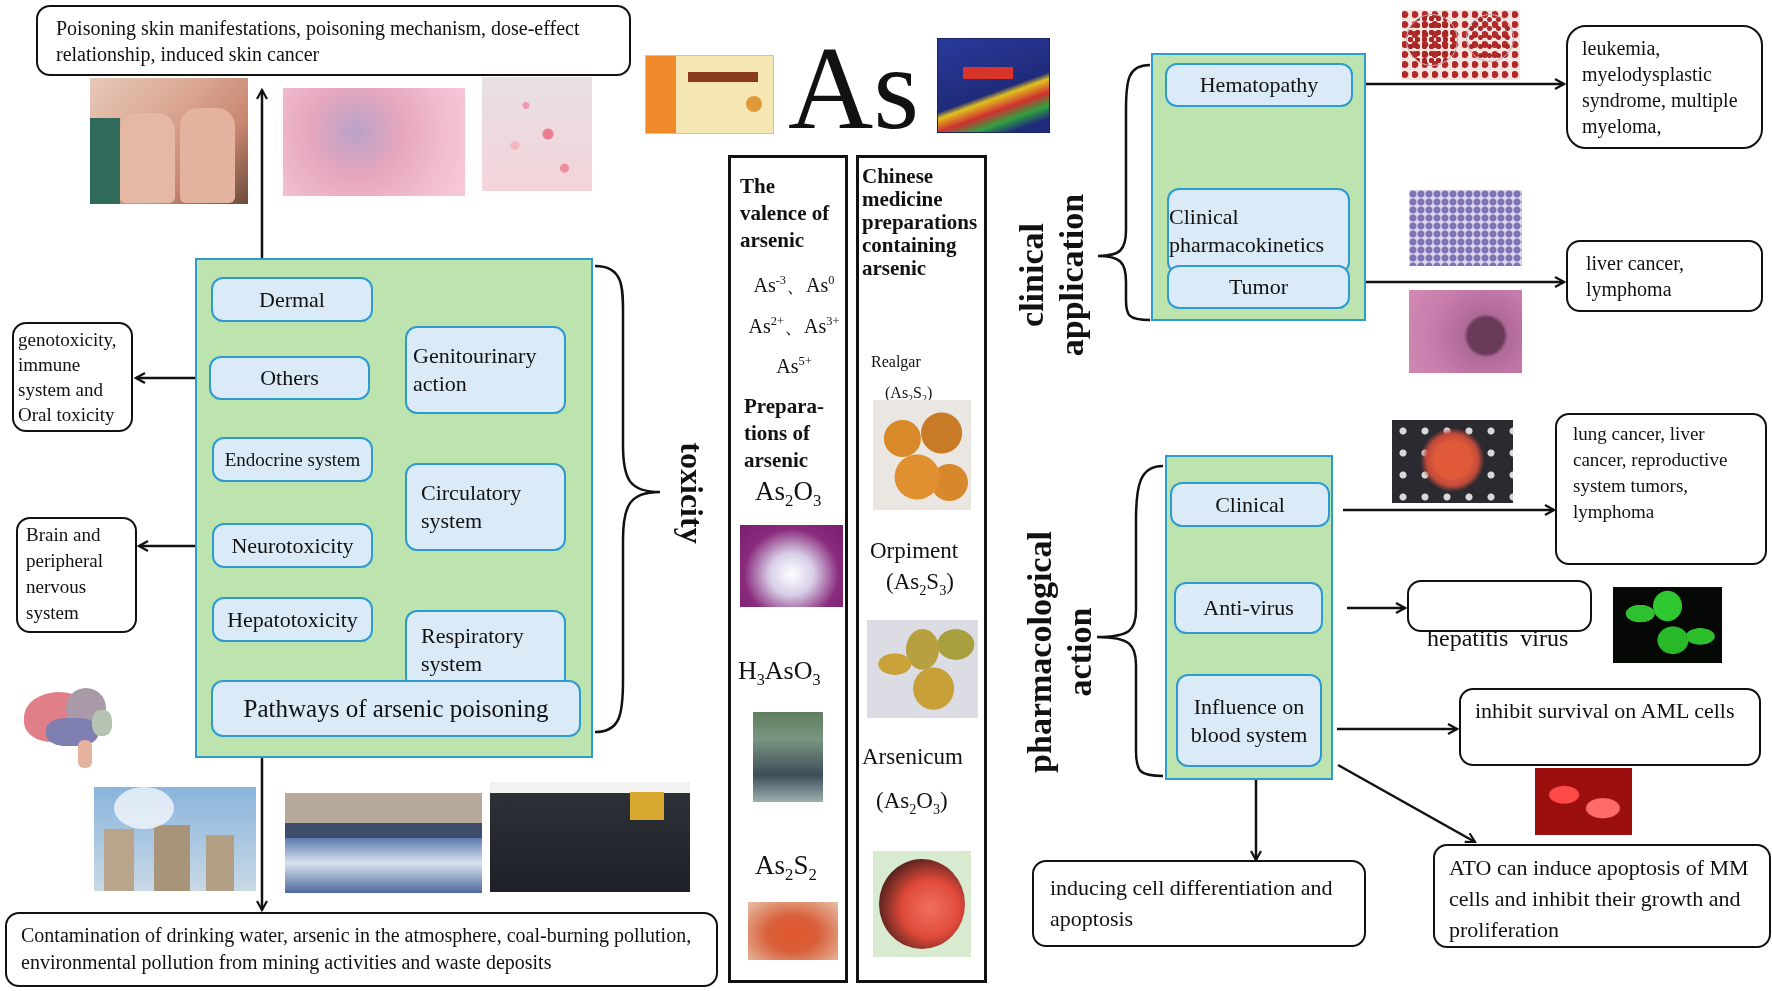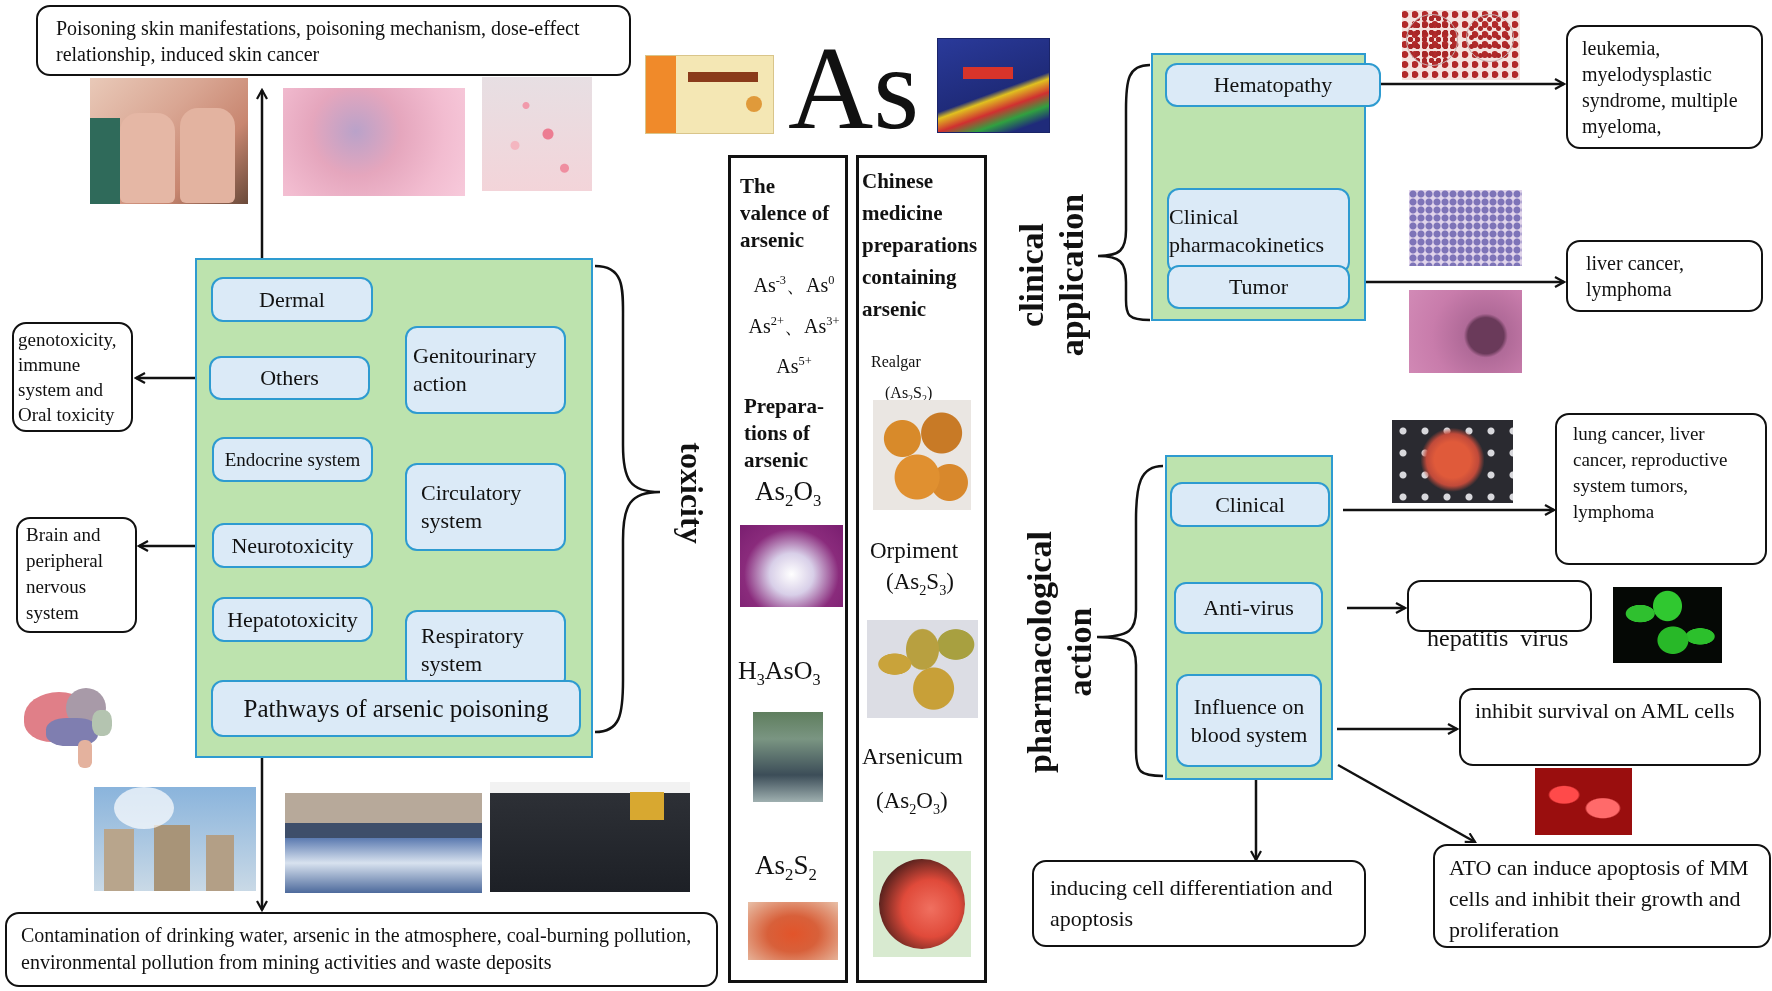--- a/index.html
+++ b/index.html
@@ -154,21 +154,21 @@
 </div>
 <div class="coltext bold" style="left:744px;top:393px;width:104px;font-size:21px;line-height:27px;"><span>Prepara-tions of arsenic</span></div>
 <div class="coltext" style="left:755px;top:478px;font-size:27px;">As<sub>2</sub>O<sub>3</sub></div>
 <div class="img" style="left:740px;top:525px;width:103px;height:82px;background:radial-gradient(ellipse at 50% 60%,#ffffff 0%,#d8cfe8 30%,#8a2b7c 65%,#7a1e70 100%);"></div>
 <div class="coltext" style="left:738px;top:658px;font-size:26px;">H<sub>3</sub>AsO<sub>3</sub></div>
 <div class="img" style="left:753px;top:712px;width:70px;height:90px;background:linear-gradient(#5f7e5e 0%,#7a9582 30%,#3c4d58 70%,#9fb0b0 100%);"></div>
 <div class="coltext" style="left:755px;top:852px;font-size:27px;">As<sub>2</sub>S<sub>2</sub></div>
 <div class="img" style="left:748px;top:902px;width:90px;height:58px;background:radial-gradient(ellipse at 50% 55%,#e2542a 0%,#d8603a 40%,#e8c0a8 100%);"></div>
 
 <div class="col" style="left:856px;top:155px;width:131px;height:828px;"></div>
-<div class="coltext bold" style="left:862px;top:165px;width:124px;font-size:21px;line-height:32px;"><span>Chinese medicine preparations containing arsenic</span></div>
+<div class="coltext bold" style="left:862px;top:165px;width:124px;font-size:21px;line-height:23px;"><span>Chinese medicine preparations containing arsenic</span></div>
 
 <div class="coltext" style="left:871px;top:322px;font-size:16px;line-height:31px;margin-top:24px;">
   <div>Realgar</div>
   <div style="padding-left:14px;">(As<sub>2</sub>S<sub>2</sub>)</div>
 </div>
 <div class="img" style="left:873px;top:400px;width:98px;height:110px;background:radial-gradient(circle at 30% 35%,#d88a2a 0 18px,transparent 19px),radial-gradient(circle at 70% 30%,#c87a26 0 20px,transparent 21px),radial-gradient(circle at 45% 70%,#e09030 0 22px,transparent 23px),radial-gradient(circle at 78% 75%,#d8882c 0 18px,transparent 19px),#eae6e2;"></div>
 
 <div class="coltext" style="left:870px;top:535px;font-size:23px;line-height:31px;">
   <div>Orpiment</div>
   <div style="padding-left:16px;">(As<sub>2</sub>S<sub>3</sub>)</div>
@@ -182,38 +182,38 @@
 <div class="img" style="left:873px;top:851px;width:98px;height:106px;background:#d8ead0;">
   <div class="abs" style="left:6px;top:8px;width:86px;height:90px;border-radius:50%;background:radial-gradient(circle at 60% 55%,#f07060 0%,#e04a3a 40%,#2a1414 85%);"></div>
 </div>
 
 <div class="vlabel" style="left:952px;top:235px;width:200px;height:80px;transform:rotate(-90deg);line-height:40px;">
   <div>clinical</div>
   <div>application</div>
 </div>
 
 <div class="green" style="left:1151px;top:53px;width:215px;height:268px;"></div>
-<div class="blue" style="left:1165px;top:63px;width:216px;height:44px;">
+<div class="blue" style="left:1165px;top:63px;width:188px;height:44px;">
     <span>Hematopathy</span>
   </div>
 <div class="blue left" style="left:1167px;top:140px;width:183px;height:86px;padding-left:0;">
     <span>Clinical pharmacokinetics</span>
   </div>
 <div class="blue" style="left:1167px;top:265px;width:183px;height:44px;">
     <span>Tumor</span>
   </div>
 
 <div class="img" style="left:1402px;top:10px;width:118px;height:70px;background:radial-gradient(circle at 28% 45%,#b22a2a 0 3px,transparent 4px) 0 0/10px 10px,#f5e4e0;">
   <div class="abs" style="left:4px;top:4px;width:52px;height:52px;border-radius:50%;border:1px solid #c9b0b0;background:radial-gradient(circle,#a82828 0 2.5px,transparent 3px) 0 0/7px 7px;"></div>
   <div class="abs" style="left:64px;top:4px;width:48px;height:48px;border-radius:50%;border:1px solid #c9b0b0;background:radial-gradient(circle,#a82828 0 2px,transparent 3px) 0 0/9px 9px;"></div>
 </div>
 <div class="img" style="left:1409px;top:190px;width:113px;height:76px;background:radial-gradient(circle,#7e74b8 0 3px,transparent 4px) 0 0/8px 8px,#e0d4ea;"></div>
 <div class="img" style="left:1409px;top:290px;width:113px;height:83px;background:radial-gradient(circle at 68% 55%,#6a3a5a 0 18px,#b06a98 22px,#c87cab 60%,#d28ab6 100%);"></div>
 
-<div class="rbox" style="left:1566px;top:25px;width:197px;height:124px;padding:8px 14px;font-size:20px;line-height:26px;">
+<div class="rbox" style="left:1566px;top:25px;width:197px;height:124px;padding:8px 14px;font-size:20px;line-height:26px;border-radius:20px;">
   <span>leukemia, myelodysplastic syndrome, multiple myeloma,</span>
 </div>
 <div class="rbox" style="left:1566px;top:240px;width:197px;height:72px;padding:8px 18px;font-size:20px;line-height:26px;">
   <span>liver cancer, lymphoma</span>
 </div>
 
 <div class="vlabel" style="left:930px;top:612px;width:260px;height:80px;transform:rotate(-90deg);line-height:40px;">
   <div>pharmacological</div>
   <div>action</div>
 </div>

